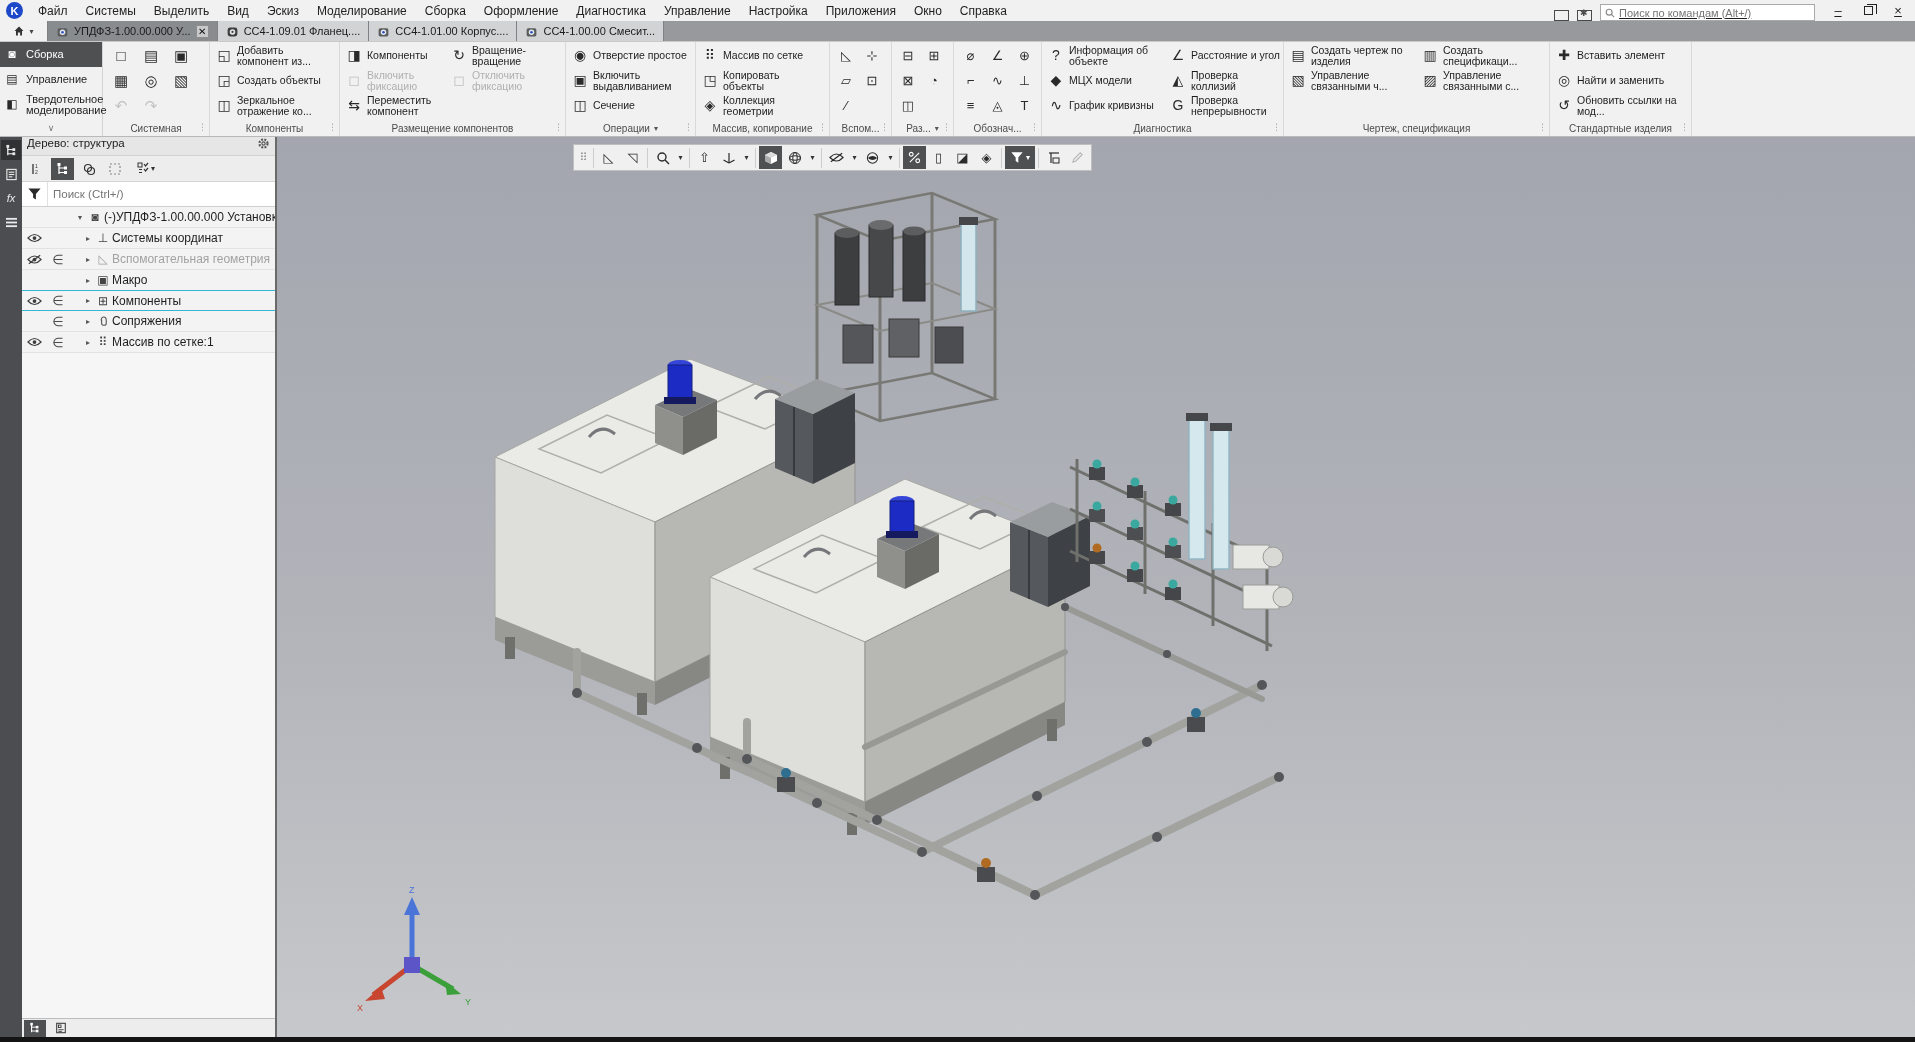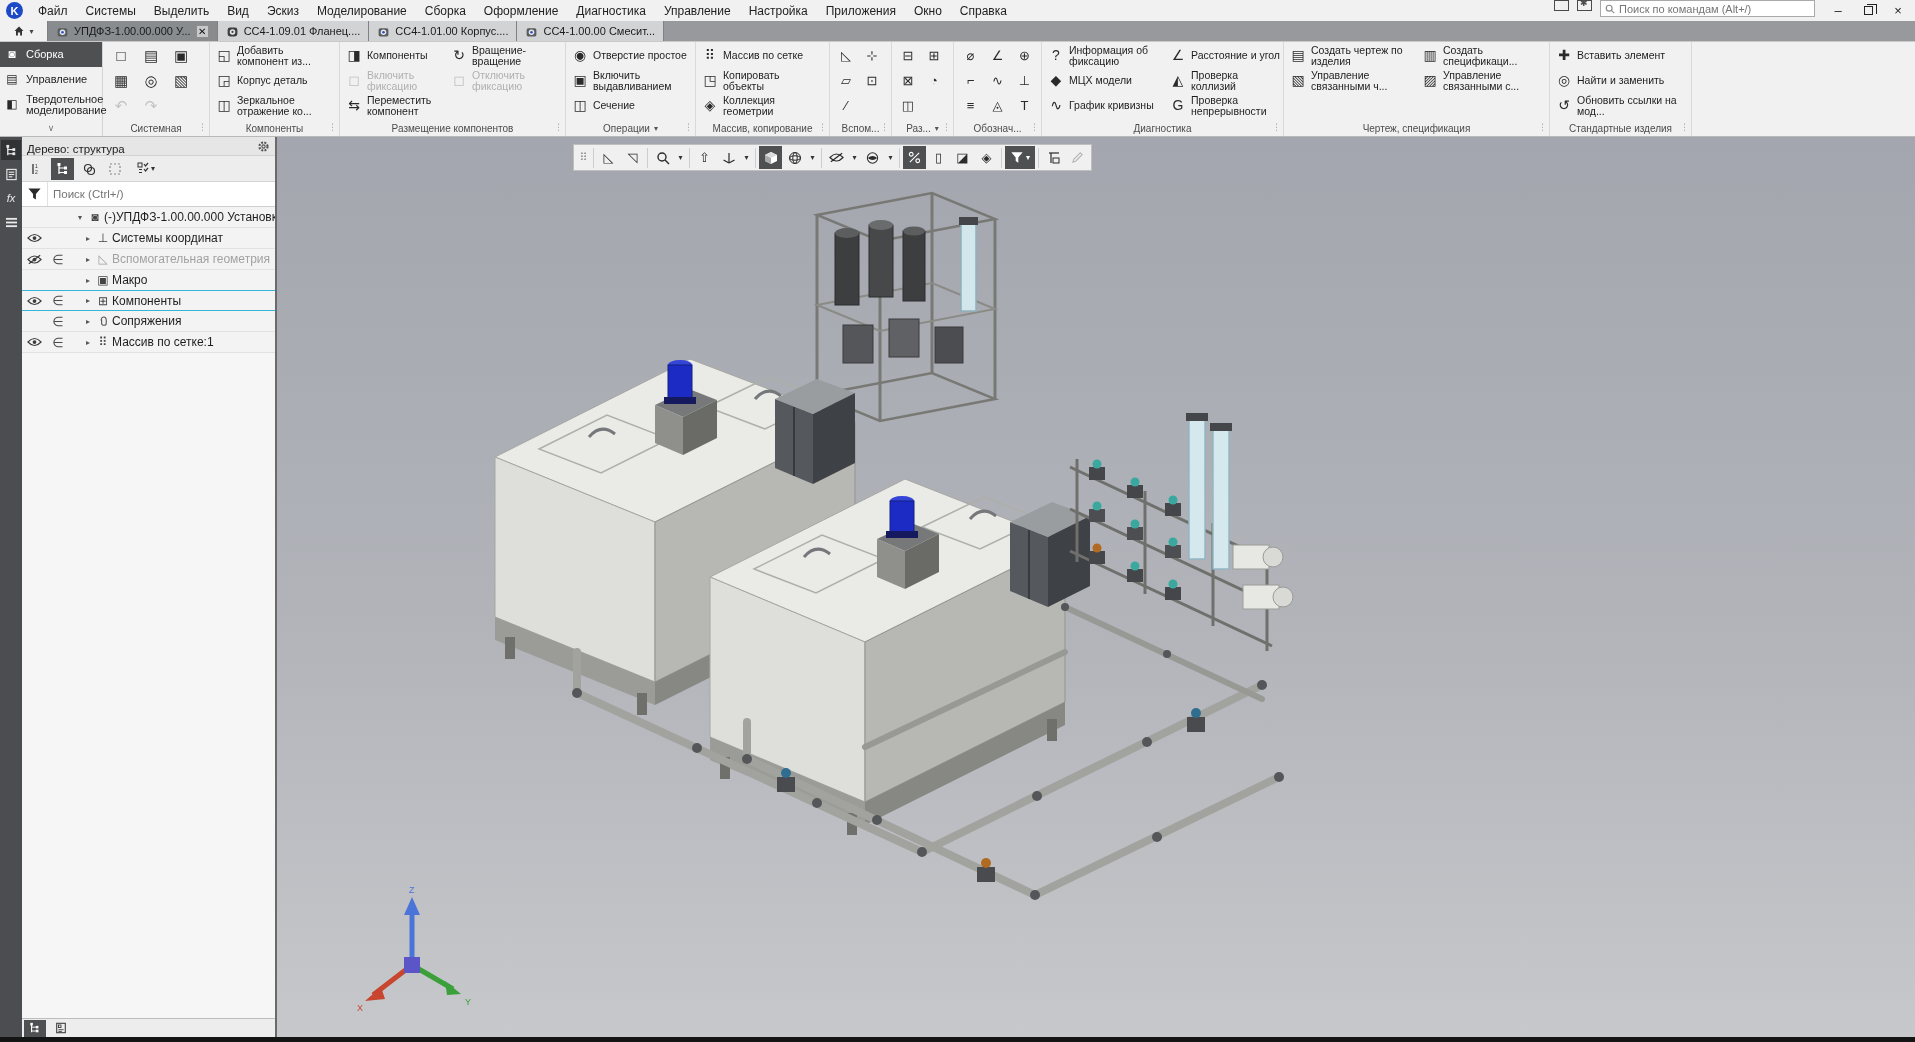--- a/index.html
+++ b/index.html
@@ -5,21 +5,21 @@
   * { box-sizing: border-box; margin: 0; padding: 0; }
   html,body { width:1915px; height:1042px; overflow:hidden; }
   body { font-family:"Liberation Sans", sans-serif; background:#f1f1f1; color:#1e1e1e; }
   #app { position:relative; width:1915px; height:1042px; display:flex; flex-direction:column; }
 
   
   .menubar { height:21px; background:#f1f1f1; display:flex; align-items:center; padding:0 2px; }
   .applogo { width:17px; height:17px; margin:0 6px 0 4px; border-radius:50%; background:#1d49c8;
              color:#fff; font-size:11px; font-weight:bold; display:flex; align-items:center; justify-content:center; }
   .menu-item { padding:0 9px; font-size:12px; color:#222; height:21px; display:flex; align-items:center; }
-  .mb-right { margin-left:auto; display:flex; align-items:flex-start; gap:8px; }
+  .mb-right { margin-left:auto; display:flex; align-items:flex-end; gap:8px;text-decoration:underline; }
   .winicon { width:15px; height:11px; border:1px solid #4a4a4a; position:relative; }
   .winicon.cfg:after { content:"✱"; position:absolute; left:2px; top:-3px; font-size:9px; color:#4a4a4a; }
   .cmdsearch { width:215px; height:17px; border:1px solid #a9a9a9; background:#fff; display:flex; align-items:center; padding:0 4px; gap:4px; }
   .cmdsearch input { border:none; outline:none; flex:1; font-size:11px; color:#333; background:transparent; font-family:"Liberation Sans",sans-serif; }
   .winbtns { display:flex; }
   .winbtn { width:30px; height:21px; display:flex; align-items:center; justify-content:center; font-size:13px; color:#222; }
   .restore-box { width:9px; height:9px; border:1px solid #222; position:relative; background:#f1f1f1; }
   .restore-box:before { content:""; position:absolute; left:2px; top:-3px; width:9px; height:9px; border:1px solid #222; border-left:none; border-bottom:none; }
 
   
@@ -54,21 +54,21 @@
   .igrid2 { display:grid; grid-template-columns:repeat(2,26px); grid-auto-rows:25px; place-items:center; font-size:13px; color:#2a2a2a; }
   .igrid3 { display:grid; grid-template-columns:repeat(3,27px); grid-auto-rows:25px; place-items:center; font-size:13px; color:#2a2a2a; }
 
   
   .main { flex:1; display:flex; min-height:0; }
   .leftstrip { width:22px; flex:none; background:#4b4d50; display:flex; flex-direction:column; align-items:center; padding-top:3px; gap:4px; }
   .strip-btn { width:20px; height:20px; display:flex; align-items:center; justify-content:center; color:#e9e9e9; font-size:12px; }
   .strip-btn.active { background:#303234; }
 
   .treepanel { width:255px; flex:none; background:#f0f0f0; display:flex; flex-direction:column; border-right:2px solid #6a6a6a; }
-  .tp-header { height:19px; background:#e6e6e6; display:flex; align-items:flex-end; padding:0 5px; font-size:11.5px; color:#222; border-bottom:1px solid #d2d2d2; }
+  .tp-header { height:19px; background:#e6e6e6; display:flex; align-items:flex-start; padding:0 5px; font-size:11.5px; color:#222; border-bottom:1px solid #d2d2d2; }
   .tp-header .gear { margin-left:auto; }
   .tp-toolbar { height:26px; display:flex; align-items:center; gap:3px; padding:0 3px; background:#ededed; border-bottom:1px solid #d4d4d4; }
   .tpt-btn { width:23px; height:22px; display:flex; align-items:center; justify-content:center; color:#2c2c2c; }
   .tpt-btn.active { background:#4e5052; color:#fff; }
   .tpt-dd { font-size:8px; color:#333; }
   .tp-search { height:25px; display:flex; align-items:stretch; background:#fff; border-bottom:1px solid #cfcfcf; }
   .funnel-btn { width:26px; display:flex; align-items:center; justify-content:center; border-right:1px solid #e0e0e0; }
   .tp-search input { flex:1; border:none; outline:none; font-size:11.5px; color:#333; padding:0 5px; font-family:"Liberation Sans",sans-serif; }
   .tree { flex:1; background:#f6f6f6; overflow:hidden; }
   .trow { height:21px; display:flex; align-items:center; font-size:12px; background:#f3f3f3; border-bottom:1px solid #e2e2e2; position:relative; }
@@ -221,21 +221,21 @@
 
     <div class="rgroup" style="width:130px">
       <div class="content">
         <div class="rcol">
           <div class="rbtn">
               <span class="icn">◱</span>
               <span style="width:96px">Добавить компонент из...</span>
             </div>
           <div class="rbtn">
               <span class="icn">◲</span>
-              <span style="width:96px">Корпус деталь</span>
+              <span style="width:96px">Создать объекты</span>
             </div>
           <div class="rbtn">
               <span class="icn">◫</span>
               <span style="width:96px">Зеркальное отражение ко...</span>
             </div>
         </div>
       </div>
       <div class="glabel">
           <span>Компоненты</span>
           <span class="grip">⋮</span>
@@ -373,21 +373,21 @@
           <span>Обознач...</span>
           <span class="grip">⋮</span>
         </div>
     </div>
 
     <div class="rgroup" style="width:242px">
       <div class="content">
         <div class="rcol">
           <div class="rbtn">
               <span class="icn">?</span>
-              <span style="width:95px">Информация об фиксацию</span>
+              <span style="width:95px">Информация об объекте</span>
             </div>
           <div class="rbtn">
               <span class="icn">◆</span>
               <span style="width:95px">МЦХ модели</span>
             </div>
           <div class="rbtn">
               <span class="icn">∿</span>
               <span style="width:95px">График кривизны</span>
             </div>
         </div>

